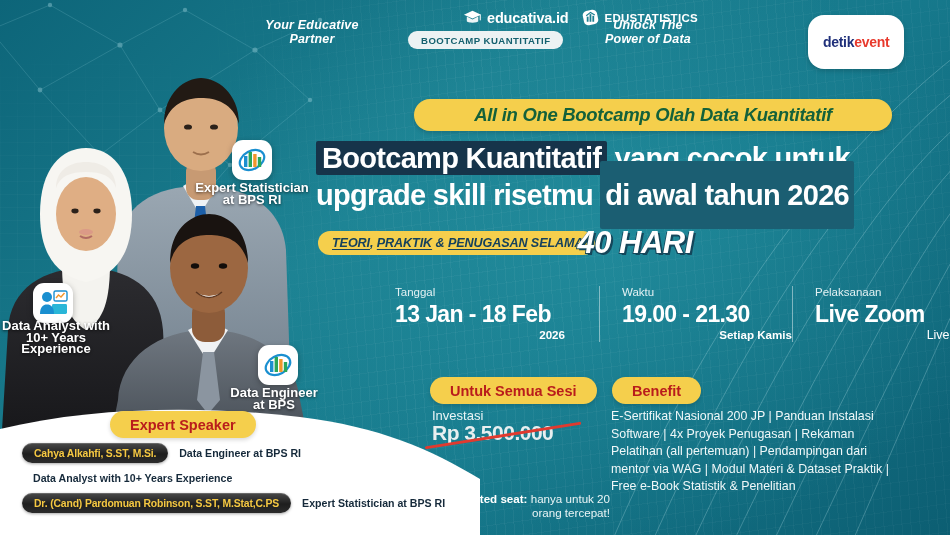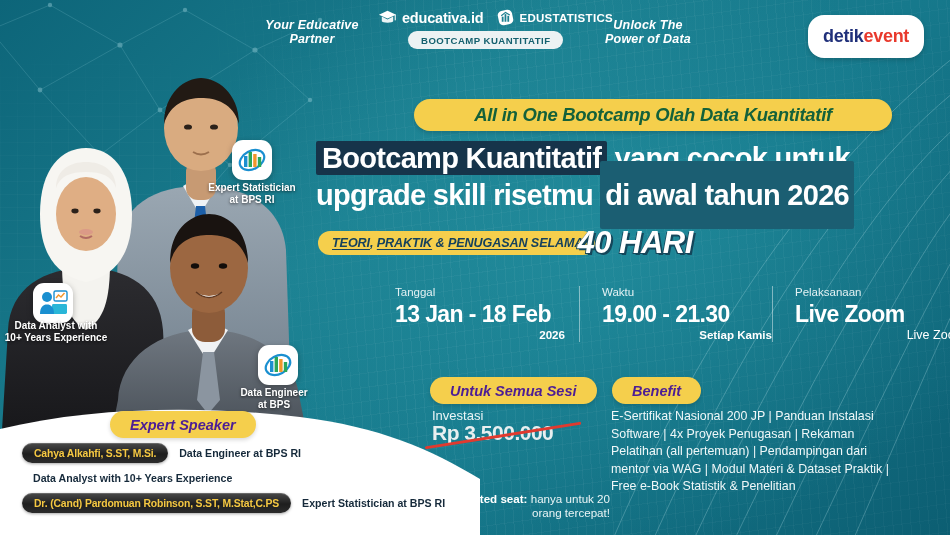--- a/index.html
+++ b/index.html
@@ -37,31 +37,31 @@
   
   .header{position:absolute;top:0;left:0;right:0;height:58px;}
   .hdr-tagline{
     position:absolute;color:#fff;font-style:italic;font-weight:bold;
     font-size:12.5px;line-height:14px;text-align:center;letter-spacing:.2px;
   }
   #tagline-left{left:252px;top:18px;width:120px;}
   #tagline-right{left:596px;top:18px;width:104px;}
 
   .brandgroup{position:absolute;left:378px;top:8px;width:320px;}
-  .brandrow{display:flex;align-items:center;gap:14px;}
+  .brandrow{display:flex;align-items:center;gap:14px;justify-content:flex-end;}
   .brand{display:flex;align-items:center;gap:5px;}
   .brand-text{color:#fff;font-weight:bold;font-size:14.5px;letter-spacing:-.2px;}
   .brand-text.small{font-size:11.5px;letter-spacing:.3px;}
   .bootcamp-pill{
     margin:4px 0 0 30px;display:inline-block;background:#ecf2f3;color:#15616f;
     font-weight:bold;font-size:9.6px;letter-spacing:.45px;padding:3.5px 13px;border-radius:11px;
   }
   .detik{
     position:absolute;left:808px;top:15px;background:#fff;border-radius:16px;
-    padding:11px 15px;font-weight:bold;font-size:18px;letter-spacing:-.3px;
+    padding:19px 15px;font-weight:bold;font-size:14px;letter-spacing:-.3px;
     box-shadow:0 2px 5px rgba(0,0,0,.18);
   }
   .detik .d1{color:#20307a;}
   .detik .d2{color:#e8392c;}
 
   
   .kicker{
     position:absolute;left:420px;top:81px;width:470px;text-align:right;
     color:#dff0f2;font-size:13.5px;letter-spacing:.1px;
   }
@@ -89,31 +89,31 @@
   .days-num{
     position:relative;color:#fff;font-weight:bold;font-style:italic;font-size:31px;
     letter-spacing:-.5px;text-shadow:2px 2px 0 #14465a, -1px 1px 0 #14465a;
   }
 
   
   .info{position:absolute;left:395px;top:286px;width:520px;display:flex;}
   .info-col{flex:0 0 auto;position:relative;}
   .info-col + .info-col{border-left:1px solid rgba(255,255,255,.45);}
   .ic-1{width:170px;padding-right:14px;}
-  .ic-2{width:170px;padding-left:22px;}
+  .ic-2{width:170px;padding-left:22px;margin-left:20px;}
   .ic-3{width:170px;padding-left:22px;}
   .ic-lbl{color:#e3f1f3;font-size:11.5px;margin-bottom:3px;}
   .ic-big{color:#fff;font-weight:bold;font-size:23px;letter-spacing:-.6px;line-height:26px;}
   .ic-sub{color:#fff;font-weight:bold;font-size:11.6px;text-align:right;margin-top:1px;}
   .ic-sub.plain{font-weight:normal;font-size:12.5px;}
 
   
   .pill-yellow{
     display:inline-block;background:#f5cf4c;border-radius:14px;
-    color:#4c1d95;font-weight:bold;font-style:italic;font-size:14.5px;
+    color:#b91c1c;font-weight:bold;font-size:14.5px;
     padding:5.5px 20px;box-shadow:0 2px 4px rgba(0,0,0,.15);
   }
   #badge-semua-sesi{position:absolute;left:430px;top:377px;}
   #badge-benefit{position:absolute;left:612px;top:377px;}
   .investasi{position:absolute;left:432px;top:408px;color:#eaf5f6;font-size:13px;}
   .oldprice{
     position:absolute;left:432px;top:421px;color:#e8eff0;font-weight:bold;font-size:21px;letter-spacing:-.5px;
   }
   .strike{position:absolute;left:424px;top:434px;width:158px;height:2.5px;background:#e03a2f;transform:rotate(-9deg);border-radius:2px;}
   .newprice{
@@ -129,21 +129,21 @@
   }
 
   
   .photos{position:absolute;left:0;top:0;width:380px;height:430px;}
 
   .badge-icon{
     position:absolute;width:40px;height:40px;border-radius:11px;background:#fff;
     box-shadow:0 2px 6px rgba(0,0,0,.28);display:flex;align-items:center;justify-content:center;
   }
   .badge-cap{
-    position:absolute;color:#fff;font-weight:bold;font-size:10px;line-height:11.5px;
+    position:absolute;color:#fff;font-weight:bold;font-size:13px;line-height:11.5px;
     text-align:center;text-shadow:0 1px 3px rgba(0,0,0,.65);width:120px;
   }
 
   
   .whitepanel{position:absolute;left:0;bottom:0;width:480px;height:148px;}
 
   #badge-expert-speaker{position:absolute;left:110px;top:411px;}
   .speakers{position:absolute;left:22px;top:443px;width:420px;}
   .sp-row{display:flex;align-items:center;margin-bottom:9px;}
   .sp-name{

